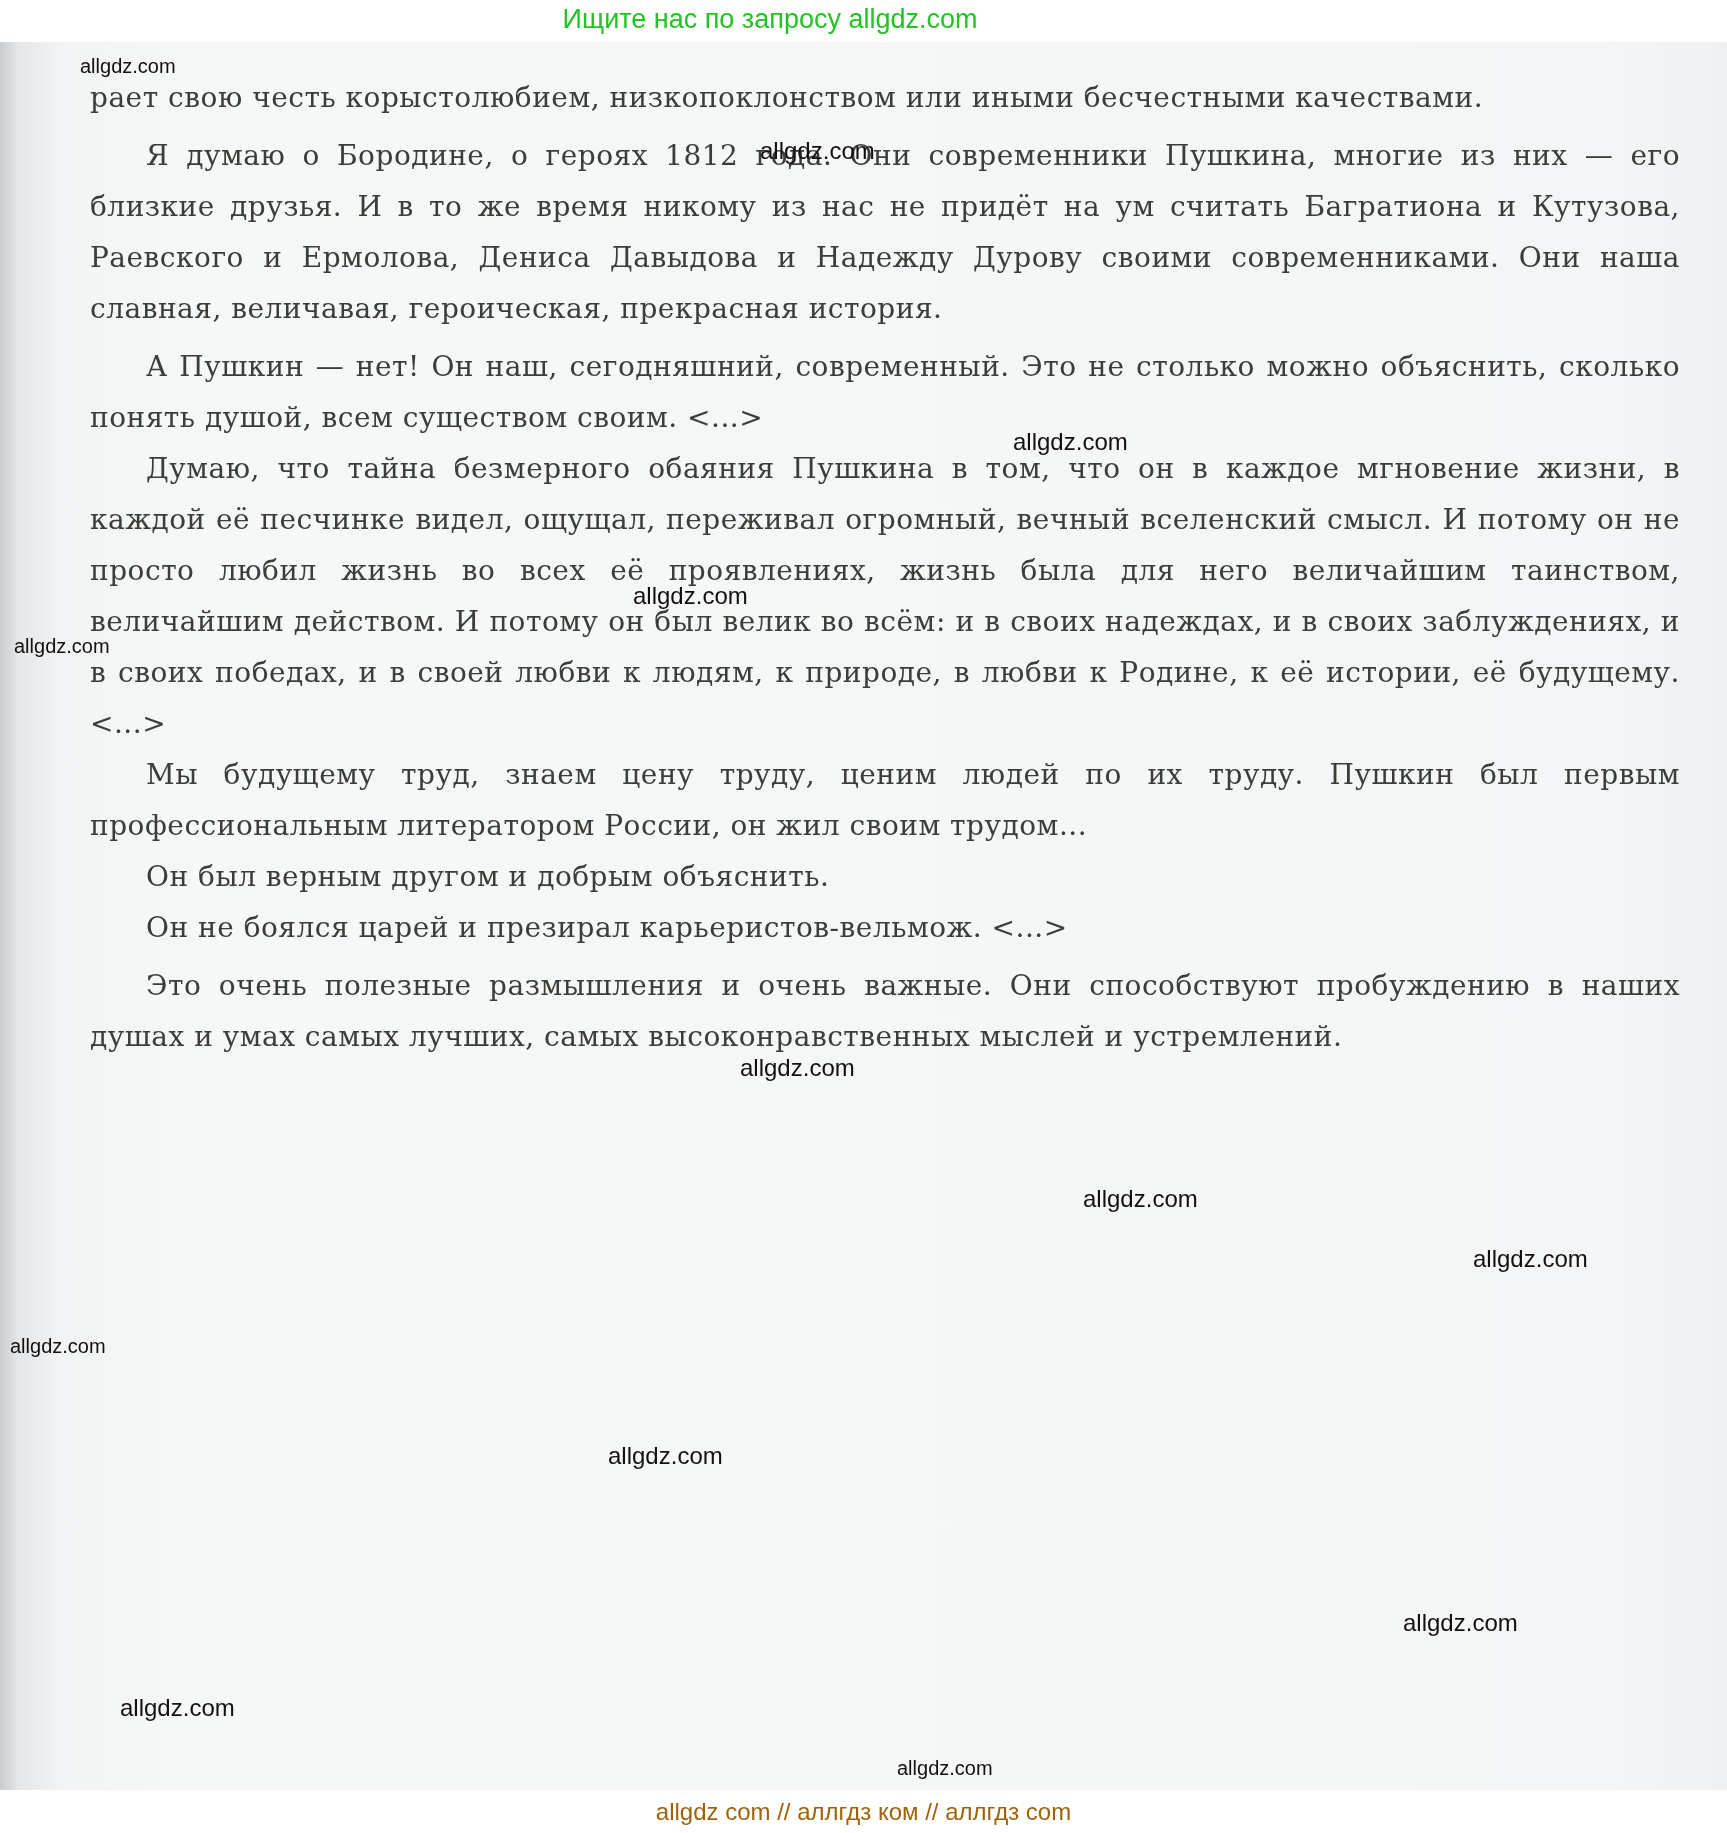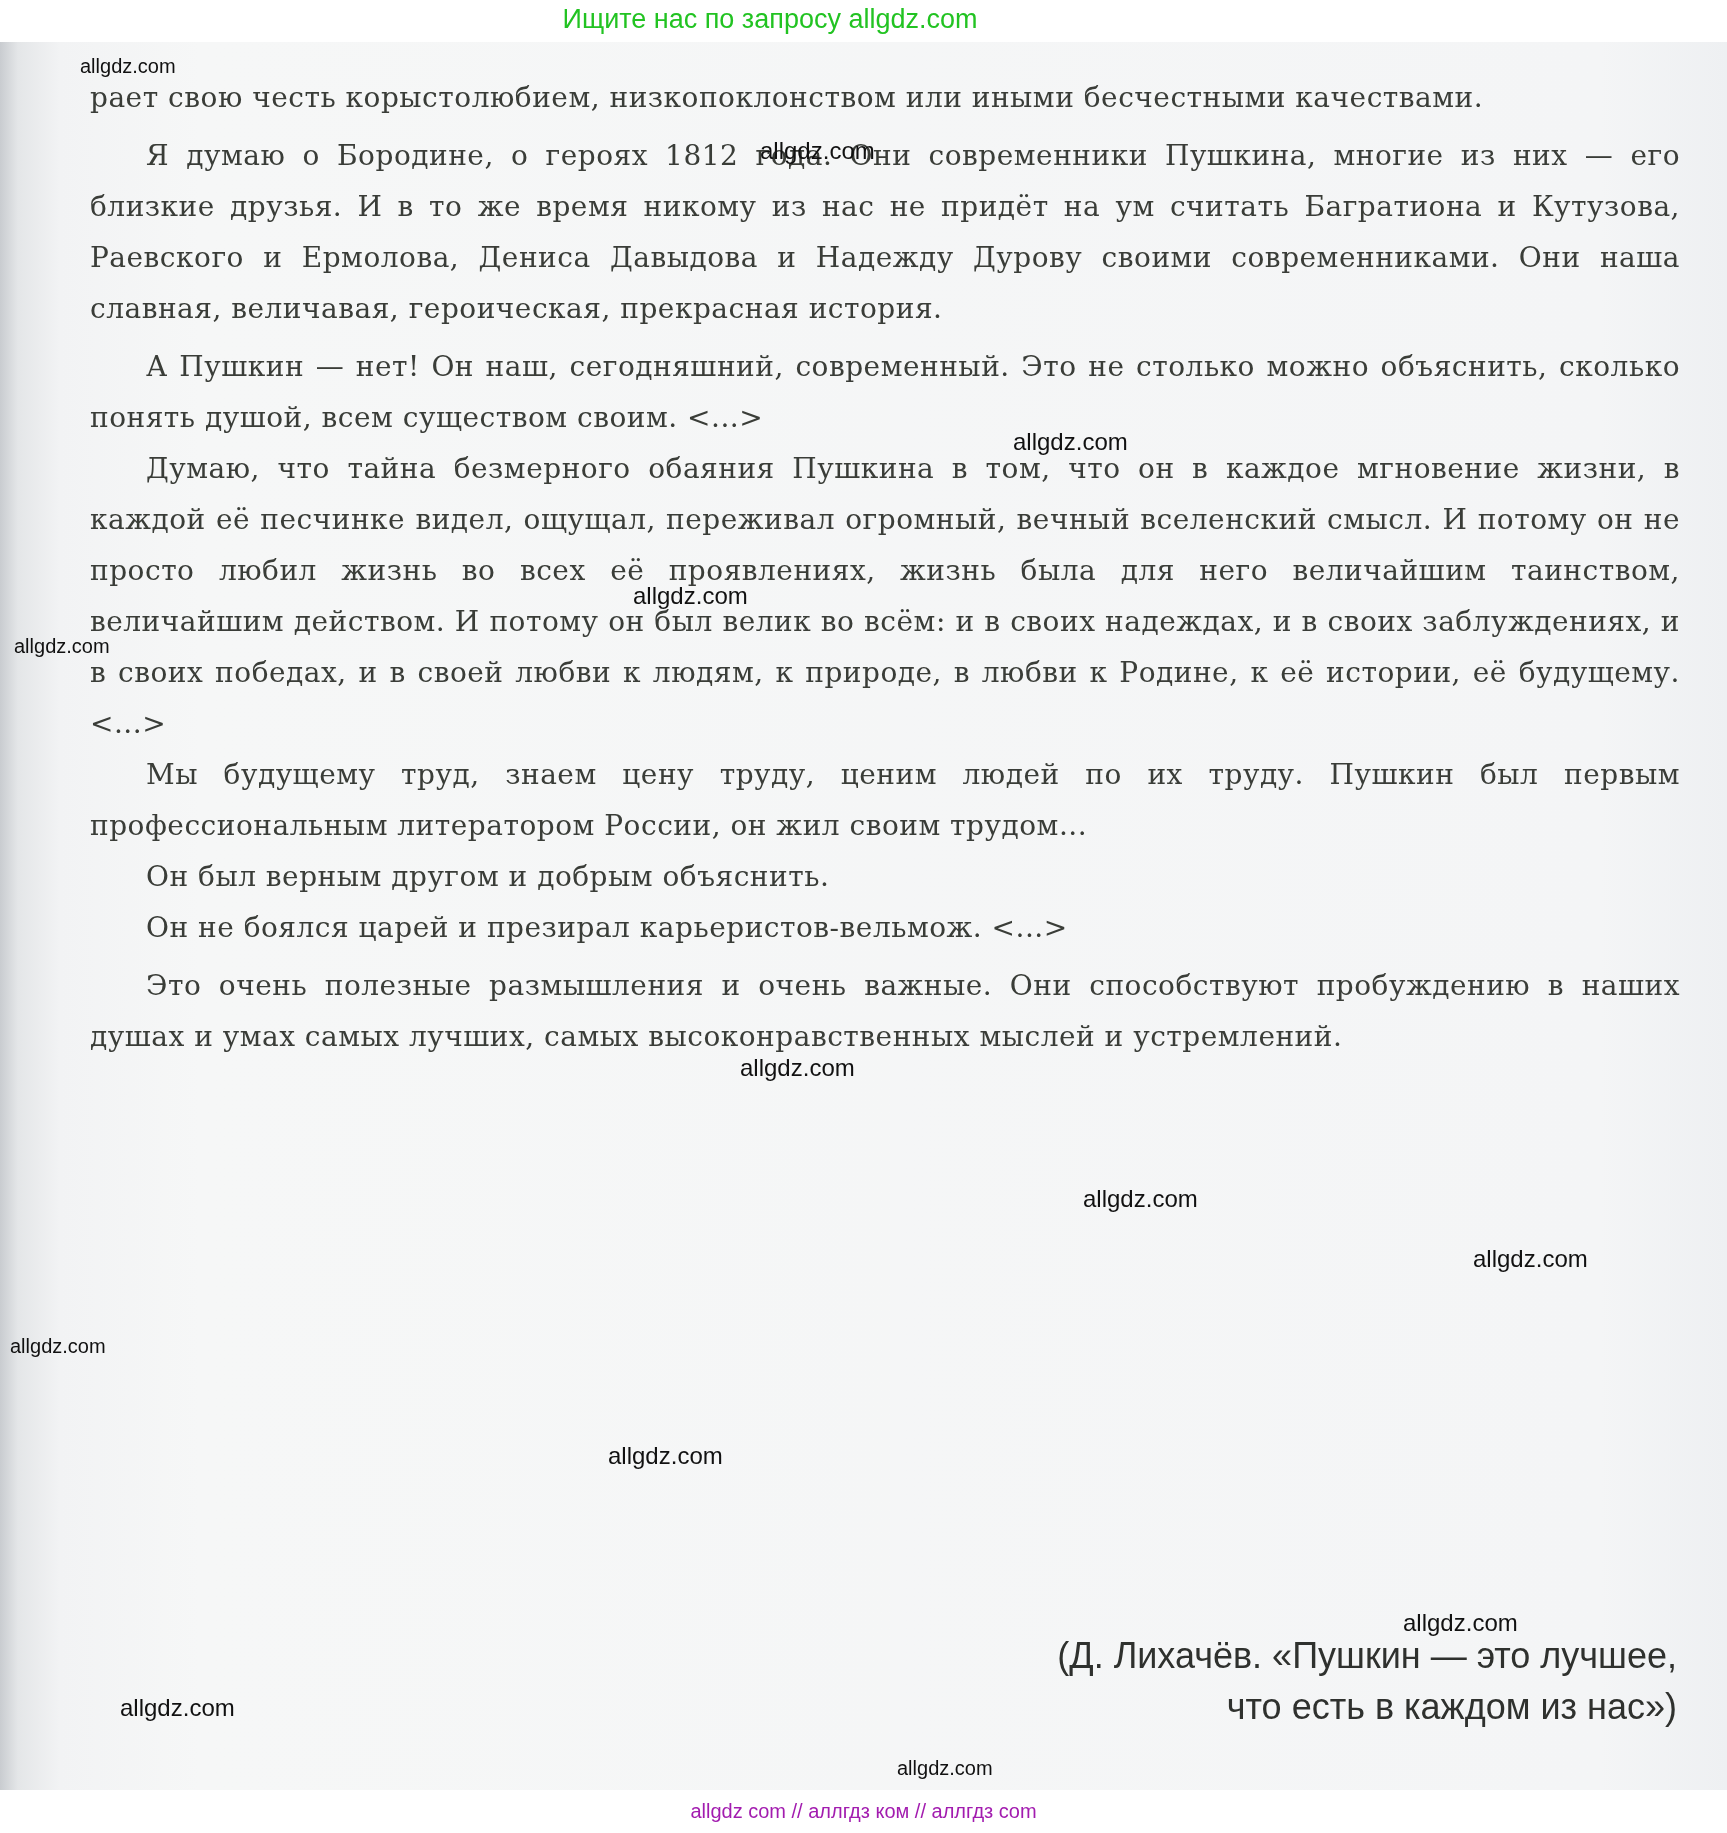--- a/index.html
+++ b/index.html
@@ -30,45 +30,41 @@
     font-family: "Liberation Sans", sans-serif; color: #2f312e;
     font-size: 36px; line-height: 51px;
   }
   .wm {
     position: absolute; color: #111; font-family: "Liberation Sans", sans-serif;
     font-size: 24px; line-height: 28px; white-space: nowrap;
   }
   .wm.small { font-size: 20px; }
   .bottom-banner {
     position: absolute; left: 0; top: 1790px; width: 1727px; height: 43px;
-    text-align: center; color: #a21caf;
-    font-family: "Liberation Sans", sans-serif; font-size: 20px; line-height: 43px;
+    text-align: center; color: #a16207;
+    font-family: "Liberation Sans", sans-serif; font-size: 24px; line-height: 43px;
   }
 </style>
 </head>
 <body>
 
 <div class="top-banner">Ищите нас по запросу allgdz.com</div>
 
 <div class="page">
   <div class="text">
     <p>рает свою честь корыстолюбием, низкопоклонством или иными бесчестными качествами.</p>
     <p class="indent gap">Я думаю о Бородине, о героях 1812 года. Они современники Пушкина, многие из них — его близкие друзья. И в то же время никому из нас не придёт на ум считать Багратиона и Кутузова, Раевского и Ермолова, Дениса Давыдова и Надежду Дурову своими современниками. Они наша славная, величавая, героическая, прекрасная история.</p>
     <p class="indent gap">А Пушкин — нет! Он наш, сегодняшний, современный. Это не столько можно объяснить, сколько понять душой, всем существом своим. &lt;...&gt;</p>
     <p class="indent">Думаю, что тайна безмерного обаяния Пушкина в том, что он в каждое мгновение жизни, в каждой её песчинке видел, ощущал, переживал огромный, вечный вселенский смысл. И потому он не просто любил жизнь во всех её проявлениях, жизнь была для него величайшим таинством, величайшим действом. И потому он был велик во всём: и в своих надеждах, и в своих заблуждениях, и в своих победах, и в своей любви к людям, к природе, в любви к Родине, к её истории, её будущему. &lt;...&gt;</p>
     <p class="indent">Мы будущему труд, знаем цену труду, ценим людей по их труду. Пушкин был первым профессиональным литератором России, он жил своим трудом...</p>
     <p class="indent">Он был верным другом и добрым объяснить.</p>
     <p class="indent">Он не боялся царей и презирал карьеристов-вельмож. &lt;...&gt;</p>
     <p class="indent gap">Это очень полезные размышления и очень важные. Они способствуют пробуждению в наших душах и умах самых лучших, самых высоконравственных мыслей и устремлений.</p>
   </div>
 
-  <div class="citation">
-    <div>(Д. Лихачёв. «Пушкин — это лучшее,</div>
-    <div>что есть в каждом из нас»)</div>
-  </div>
 
   <div class="wm small" style="left:80px;top:10px;">allgdz.com</div>
   <div class="wm" style="left:760px;top:95px;">allgdz.com</div>
   <div class="wm" style="left:1013px;top:386px;">allgdz.com</div>
   <div class="wm" style="left:633px;top:540px;">allgdz.com</div>
   <div class="wm small" style="left:14px;top:590px;">allgdz.com</div>
   <div class="wm" style="left:740px;top:1012px;">allgdz.com</div>
   <div class="wm" style="left:1083px;top:1143px;">allgdz.com</div>
   <div class="wm" style="left:1473px;top:1203px;">allgdz.com</div>
   <div class="wm small" style="left:10px;top:1290px;">allgdz.com</div>

